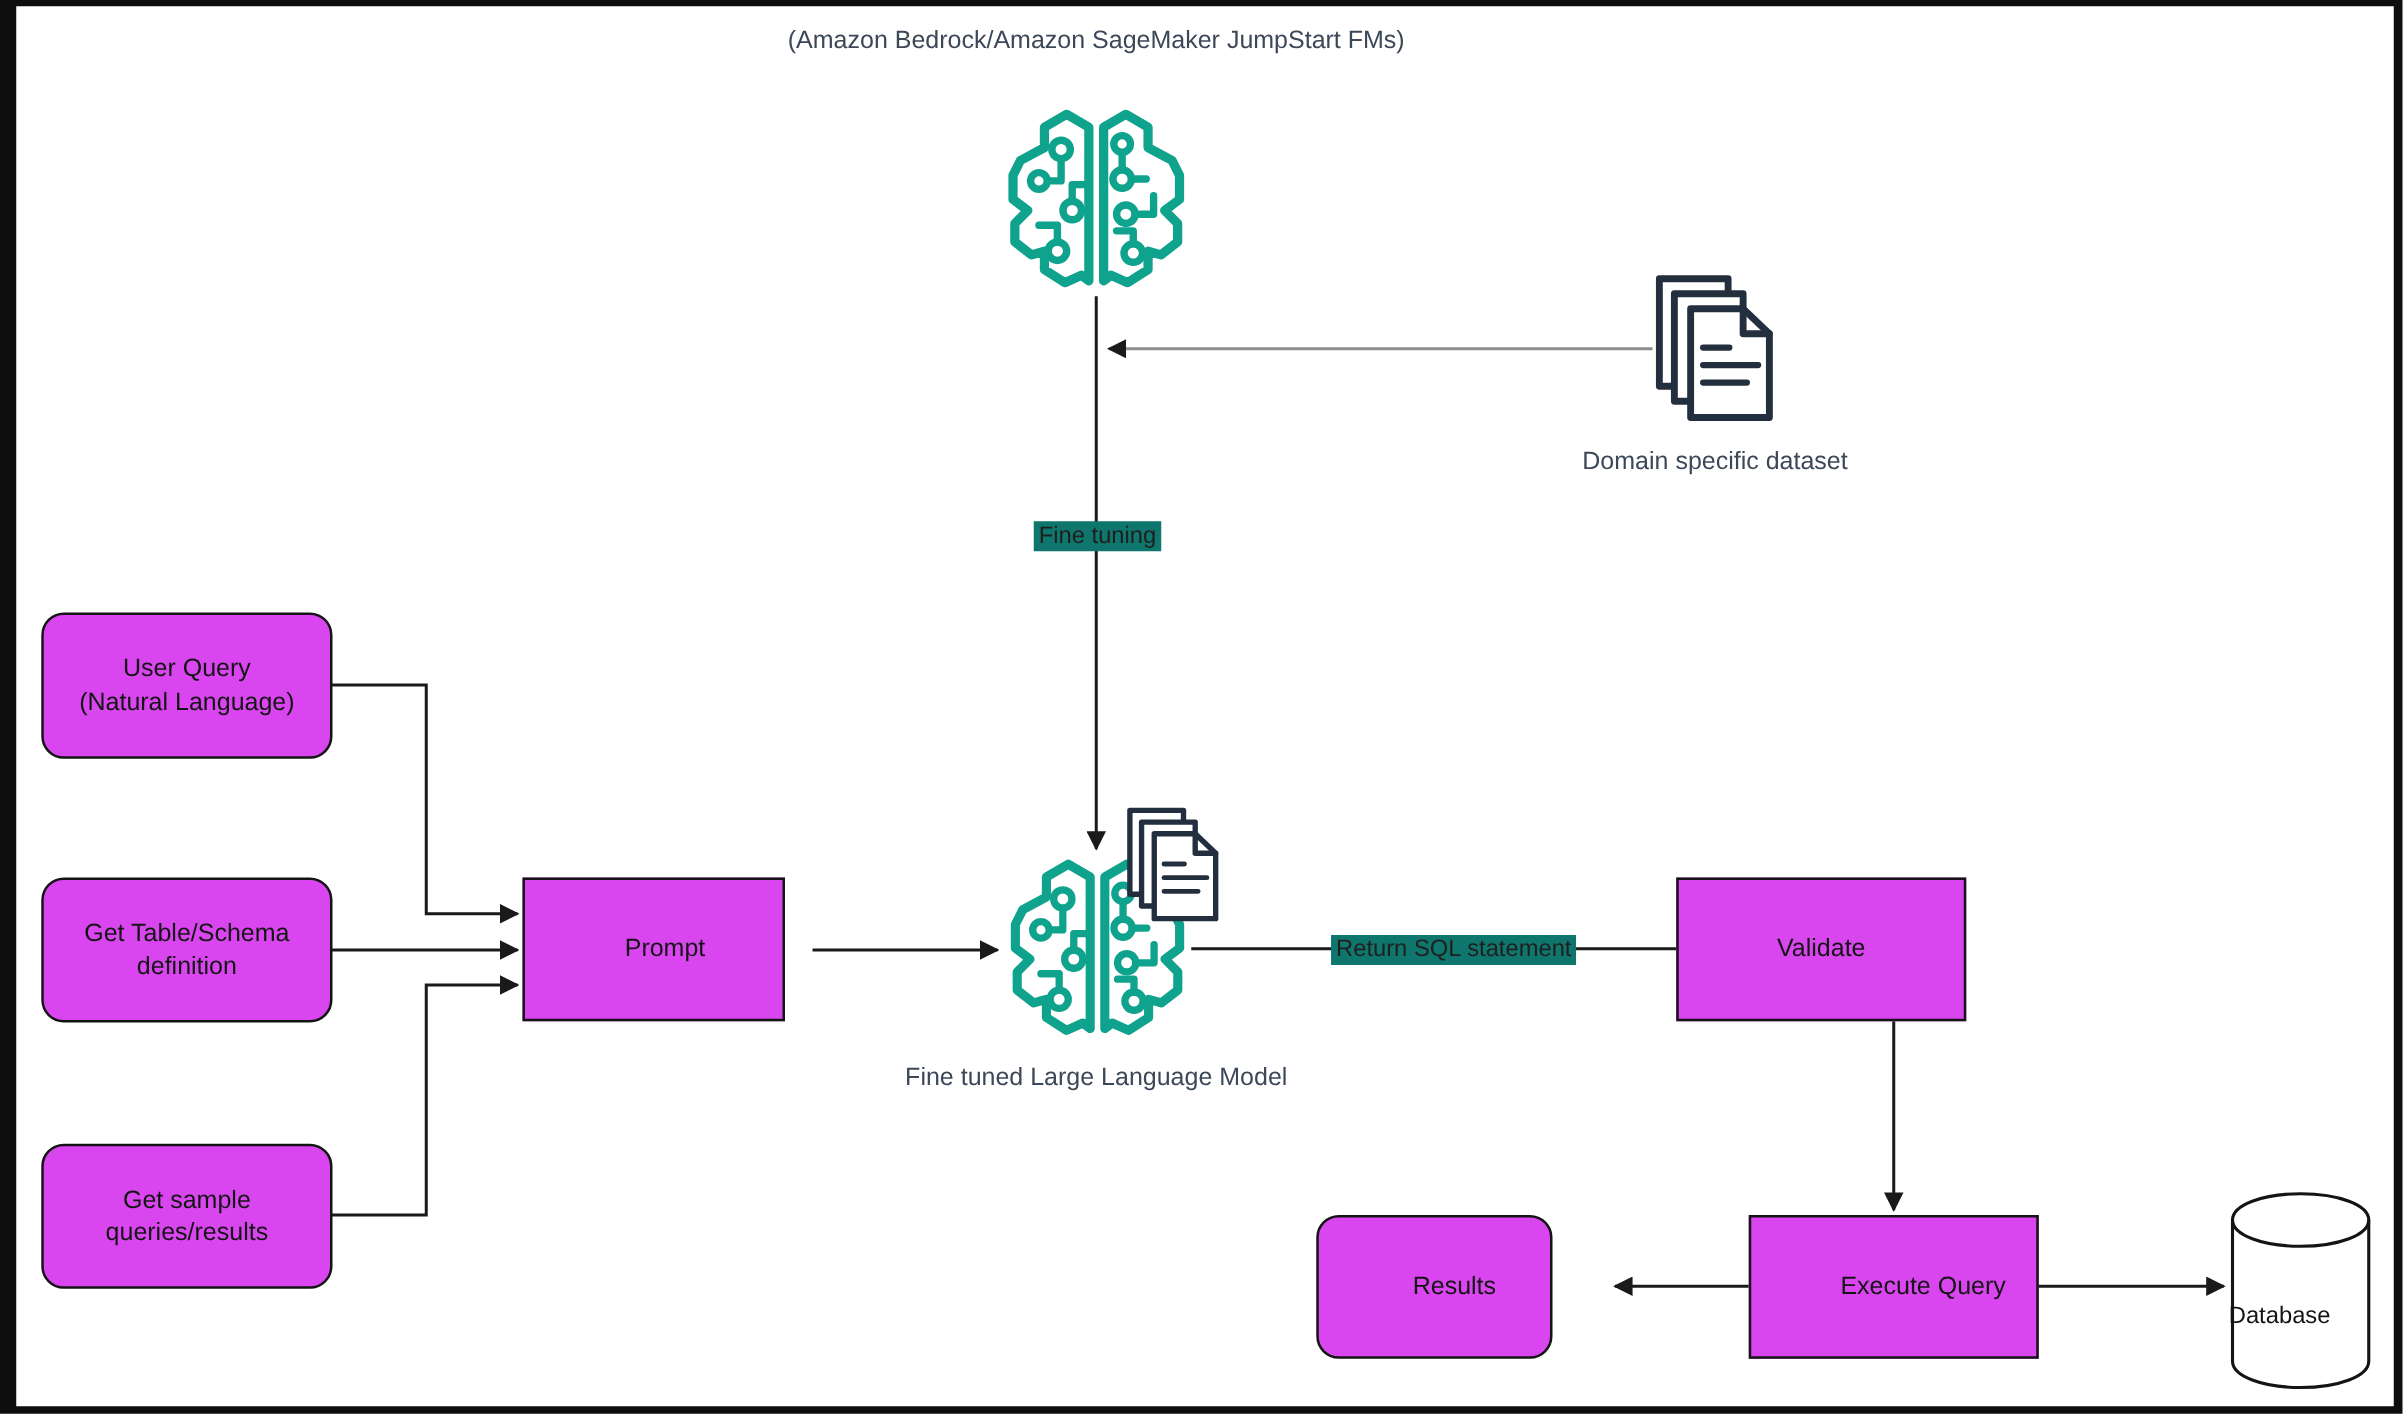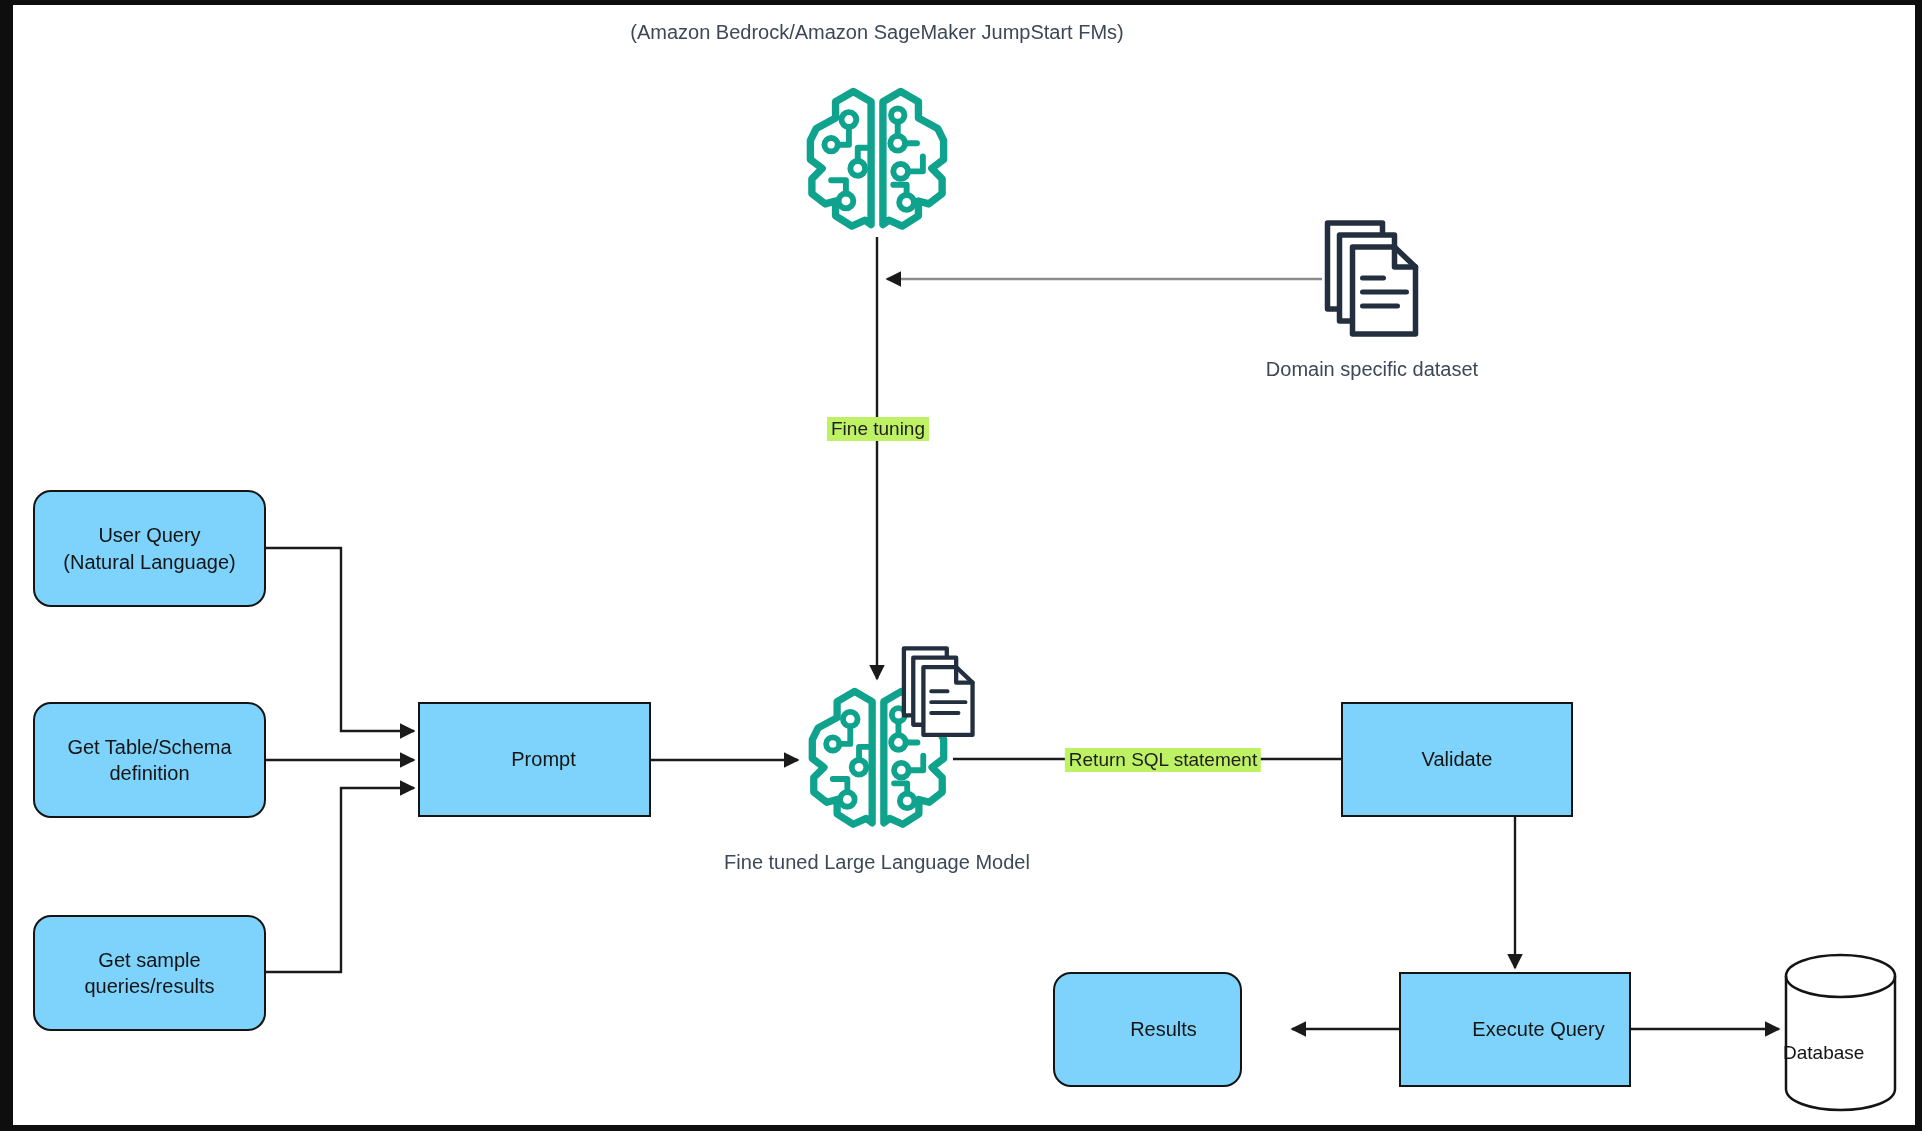--- a/index.html
+++ b/index.html
@@ -6,28 +6,28 @@
   body{
     width:1922px;height:1131px;position:relative;overflow:hidden;
     background:#0e0e0e;
     font-family:"Liberation Sans", sans-serif;
   }
   .canvas{position:absolute;left:13px;top:5px;width:1902px;height:1120px;background:#ffffff;z-index:1;}
   .wires{position:absolute;left:0;top:0;z-index:2;pointer-events:none;}
   .icon{position:absolute;z-index:3;}
   .node{
     position:absolute;z-index:3;box-sizing:border-box;
-    background:#7dd3fc;border:2.5px solid #141414;
+    background:#d946ef;border:2.5px solid #141414;
     display:flex;flex-direction:column;align-items:center;justify-content:center;
     font-size:20px;line-height:1.32;color:#141414;text-align:center;
   }
   .rounded{border-radius:18px;}
   .caption{position:absolute;z-index:3;color:#3c4858;font-size:20px;text-align:center;line-height:27px;}
   .edge-label{
-    position:absolute;z-index:4;background:#bef264;color:#1f1f1f;
+    position:absolute;z-index:4;background:#0f766e;color:#1f1f1f;
     font-size:19px;padding:1px 4px;transform:translateX(-50%);white-space:nowrap;
   }
   .cyl-label{position:absolute;z-index:4;width:115px;text-align:left;font-size:19px;color:#141414;}
 </style>
 </head>
 <body>
 
 <div class="canvas"></div>
 
 <svg width="0" height="0" style="position:absolute" aria-hidden="true">
@@ -112,21 +112,21 @@
 </div>
 <div class="node rounded" style="left:33px;top:702px;width:233px;height:116px;">
   <div>Get Table/Schema</div>
   <div>definition</div>
 </div>
 <div class="node rounded" style="left:33px;top:915px;width:233px;height:116px;">
   <div>Get sample</div>
   <div>queries/results</div>
 </div>
 
-<div class="node" style="left:418px;top:702px;width:233px;height:115px;padding-left:18px;">
+<div class="node" style="left:418px;top:702px;width:210px;height:115px;padding-left:18px;">
   <div>Prompt</div>
 </div>
 
 <div class="icon" style="left:803px;top:687px;">
   <svg width="150" height="146" viewBox="0 0 100 100">
       <use href="#brain-shape"></use>
     </svg>
 </div>
 <div class="icon" style="left:900px;top:643px;">
   <svg width="78" height="98" viewBox="0 0 100 118">

